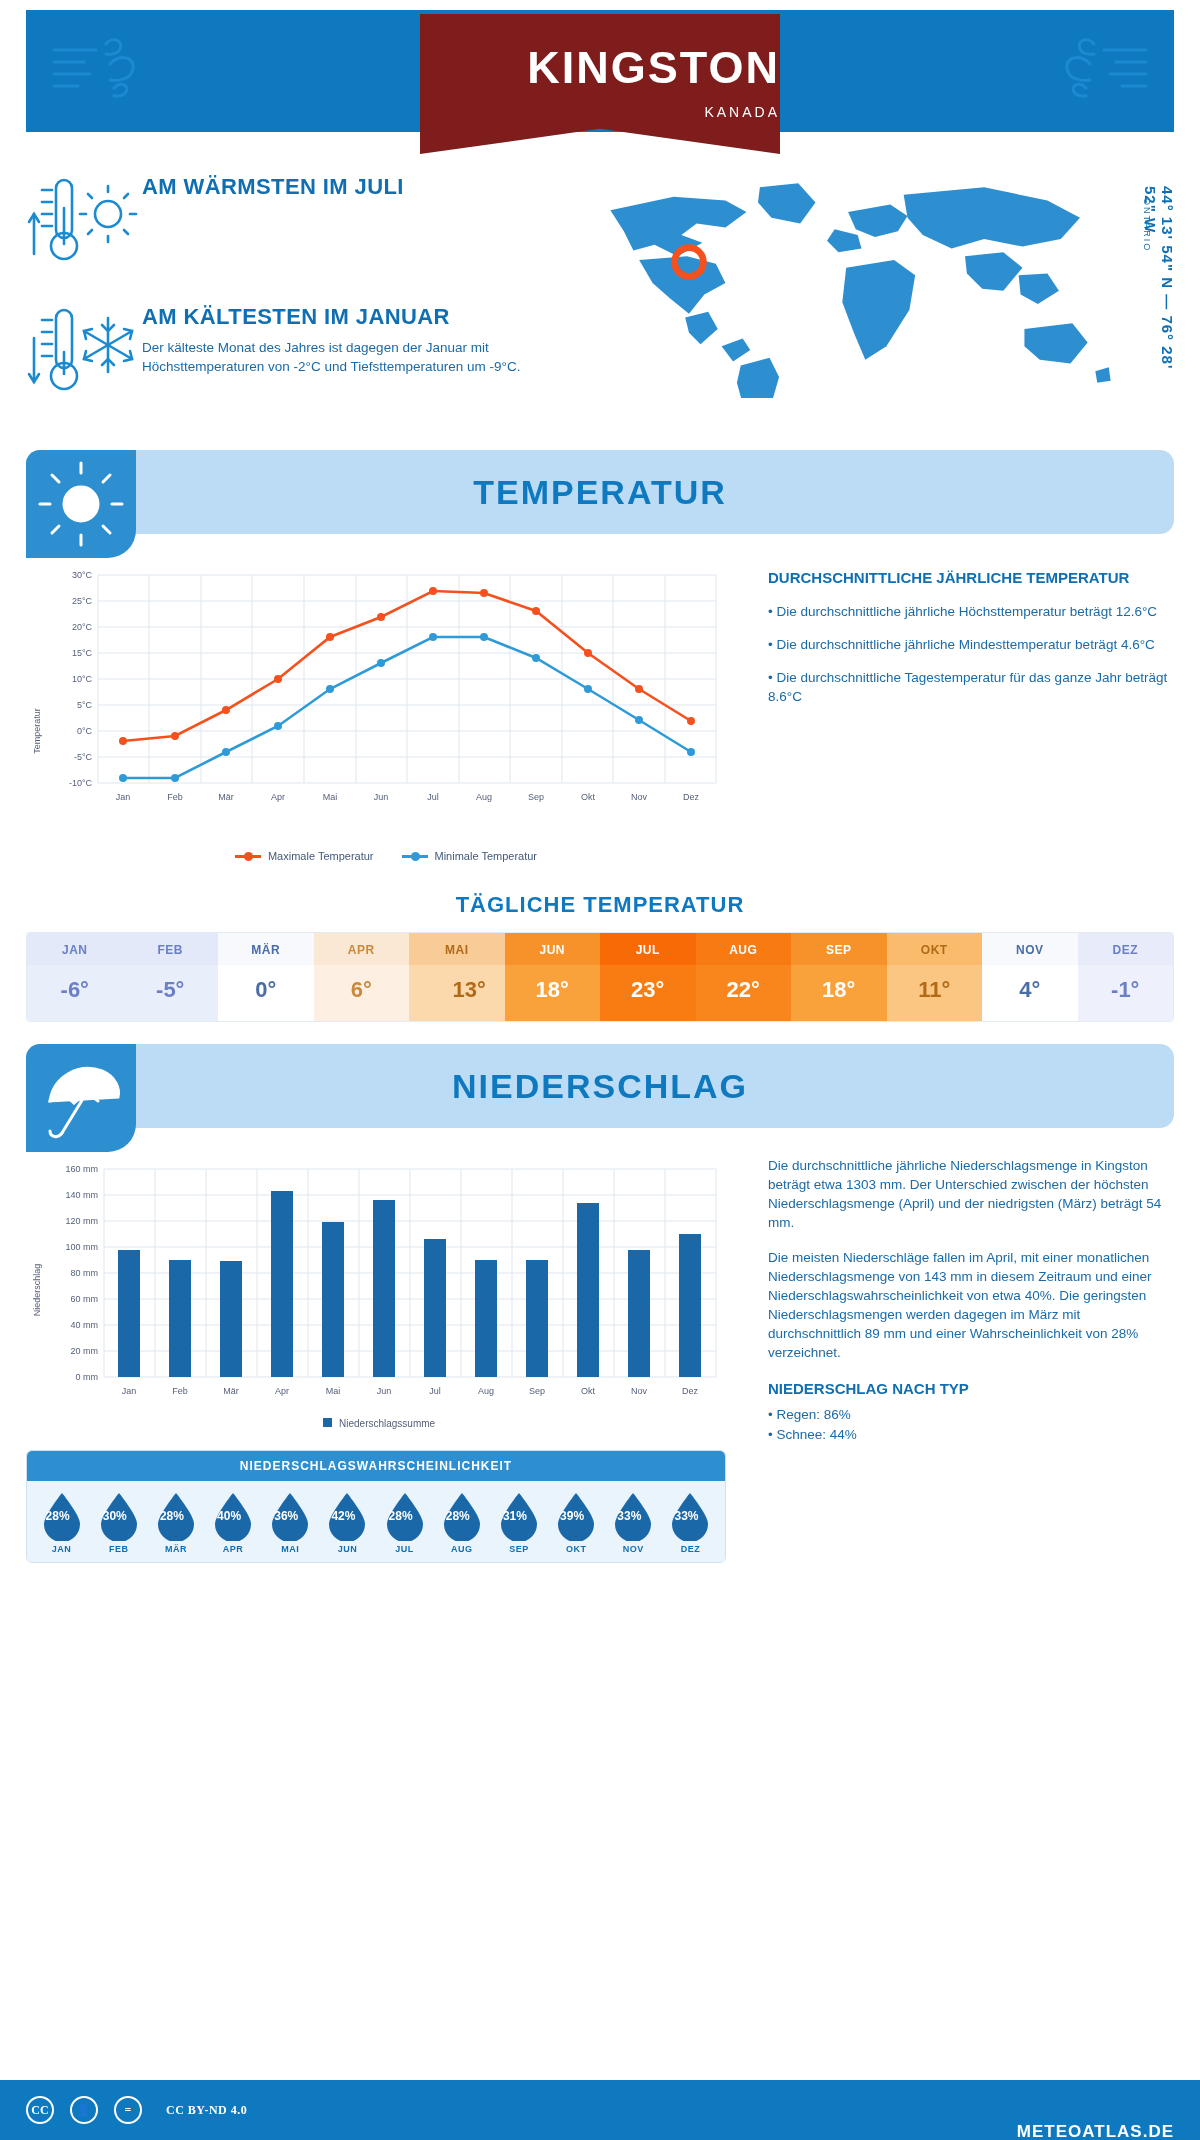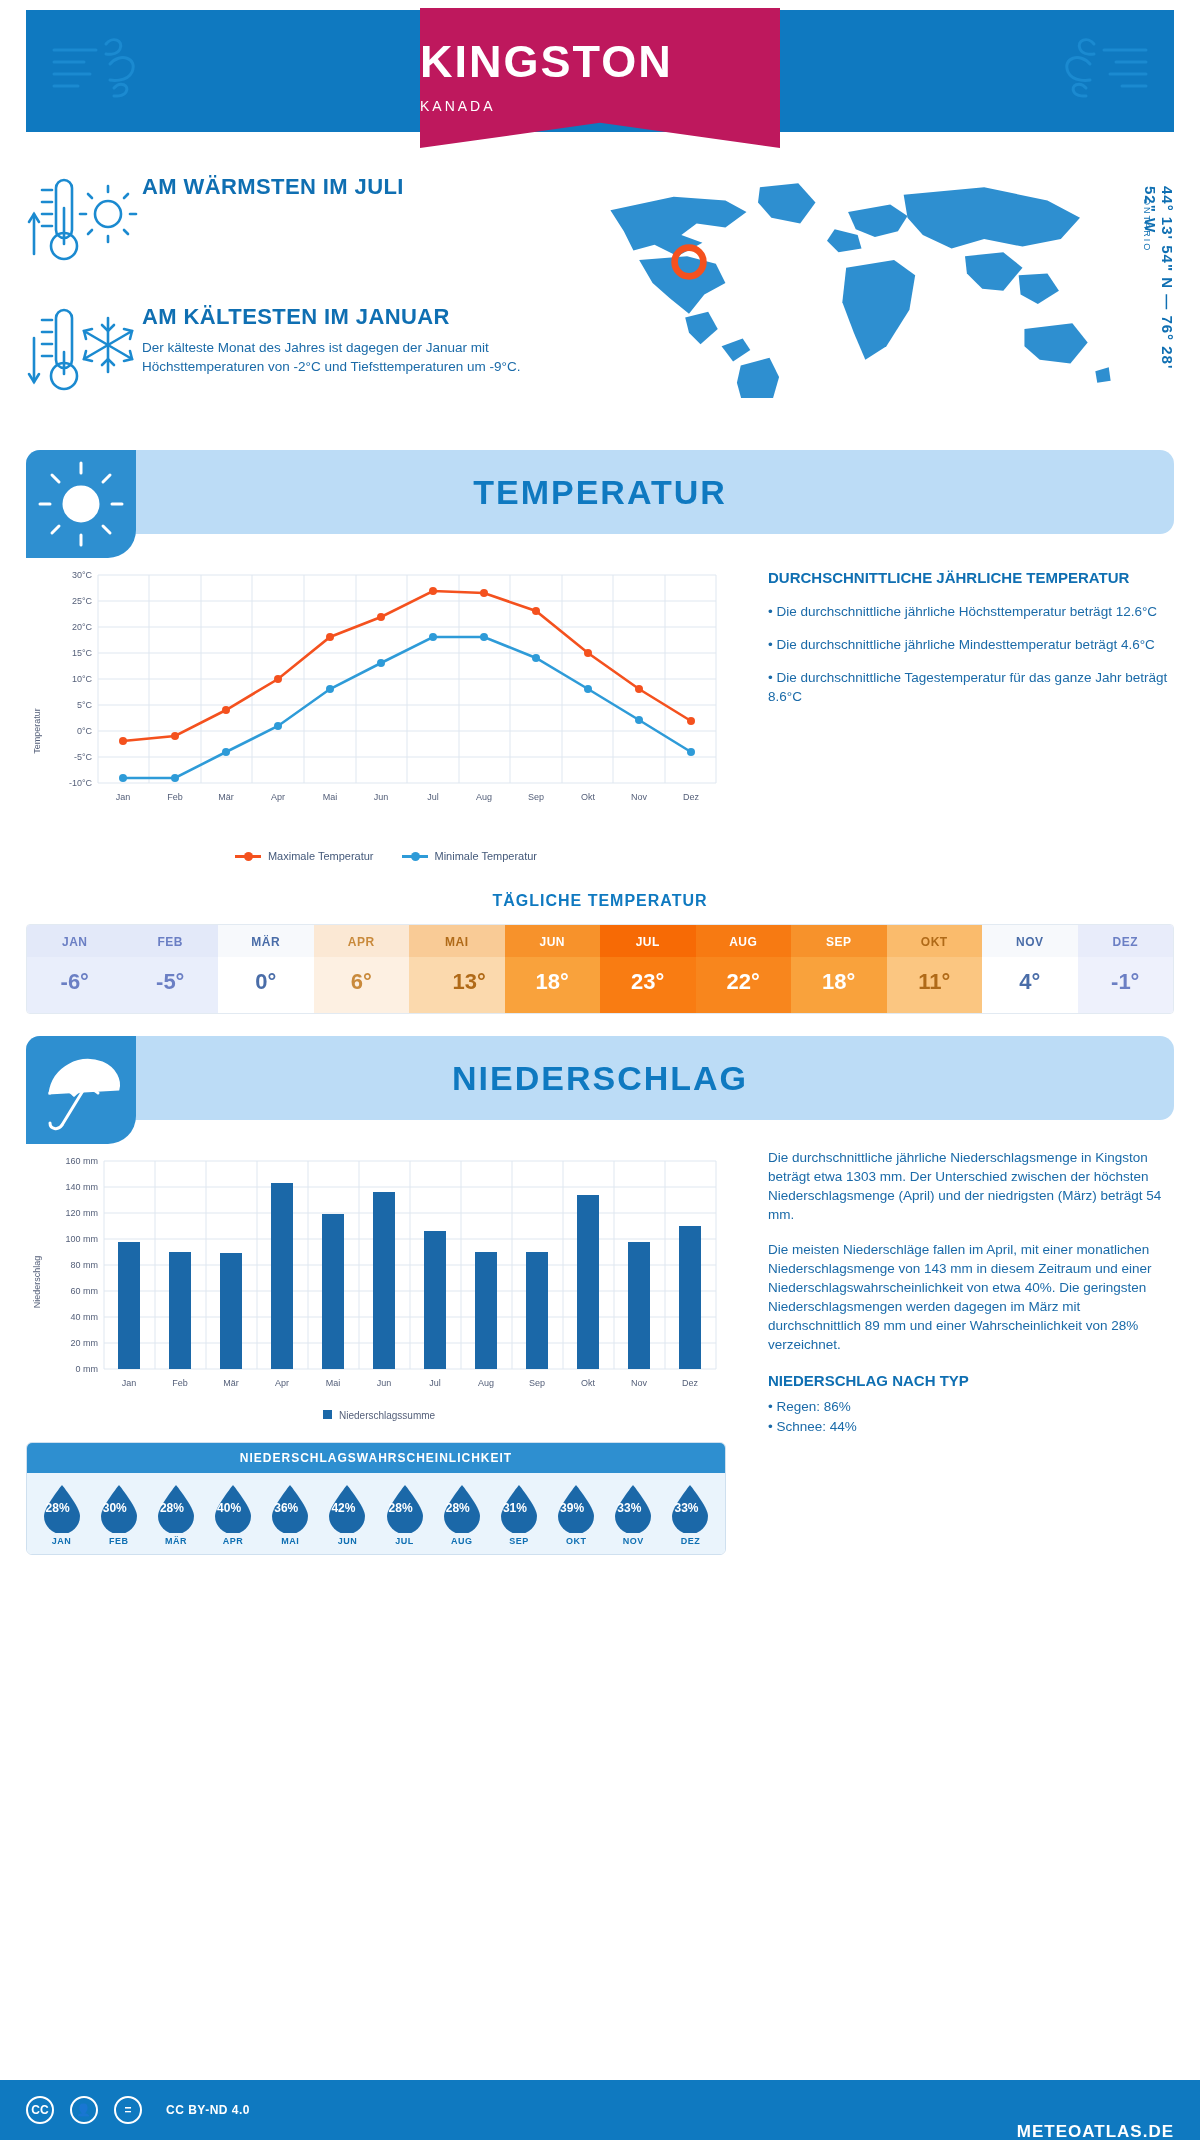--- a/index.html
+++ b/index.html
@@ -13,24 +13,24 @@
   }
   .page { width:1200px; height:2140px; position:relative; padding:0 26px; }
 
   
   .header { position:relative; height:150px; }
   .header-band {
     position:absolute; left:0; right:0; top:10px; height:122px;
     background:#0f79c0;
   }
   .header-center {
-    position:absolute; left:50%; transform:translateX(-50%); top:8px;
-    width:360px; height:140px; background:#be185d;
+    position:absolute; left:50%; transform:translateX(-50%); top:14px;
+    width:360px; height:140px; background:#7f1d1d;
     clip-path: polygon(0 0, 100% 0, 100% 100%, 50% 82%, 0 100%);
-    text-align:left;
+    text-align:right;
   }
   .header-title {
     color:#ffffff; font-size:45px; font-weight:bold; letter-spacing:2px;
     margin-top:28px;
   }
   .header-sub {
     color:#ffffff; font-size:14px; letter-spacing:3px; margin-top:10px;
   }
   .wind-ico { position:absolute; top:30px; width:120px; height:80px; }
   .wind-left { left:18px; }
@@ -86,21 +86,21 @@
   .legend { display:flex; justify-content:center; gap:28px; margin-top:4px; }
   .legend-item { display:flex; align-items:center; font-size:11px; color:#44597a; }
   .legend-line { width:26px; height:3px; margin-right:7px; position:relative; }
   .legend-line:after {
     content:""; position:absolute; left:9px; top:-3px; width:9px; height:9px;
     border-radius:50%; background:inherit;
   }
 
   
   .daily-title {
-    text-align:center; font-size:16px; font-weight:bold; color:#0f79c0;
+    text-align:center; font-size:22px; font-weight:bold; color:#0f79c0;
     letter-spacing:1px; margin-top:30px;
   }
   .daily-table { display:flex; margin-top:14px; border:1px solid #e2eaf2; border-radius:4px; overflow:hidden;}
   .daily-col { flex:1; text-align:center; }
   .daily-m { font-size:12px; font-weight:bold; padding:10px 0 8px; letter-spacing:.5px; }
   .daily-v { font-size:22px; font-weight:bold; padding:12px 0 18px; }
 
   
   .precip-block { display:flex; margin-top:22px; }
   .precip-chart-col { width:720px; }
@@ -123,21 +123,21 @@
     color:#fff; font-size:12px; font-weight:bold;
   }
   .prob-m { font-size:9px; font-weight:bold; color:#0f6fb2; margin-top:3px; letter-spacing:.5px;}
 
   
   .footer {
     position:absolute; left:0; bottom:0; width:1200px; height:60px;
     background:#0f79c0; display:flex; align-items:center;
     padding:0 26px; justify-content:space-between;
   }
-  .cc-group { display:flex; align-items:center; gap:16px; }
+  .cc-group { display:flex; align-items:center; gap:16px;font-family:Liberation Serif, serif; }
   .cc-badge {
     width:28px; height:28px; border-radius:50%; border:2px solid #ffffff;
     color:#ffffff; display:flex; align-items:center; justify-content:center;
     font-size:12px; font-weight:bold;
   }
   .cc-text { color:#ffffff; font-size:12px; font-weight:bold; margin-left:8px; letter-spacing:.5px;}
   .site { color:#ffffff; font-size:17px; font-weight:bold; letter-spacing:1px;margin-top:43px; }
 </style>
 </head>
 <body>

